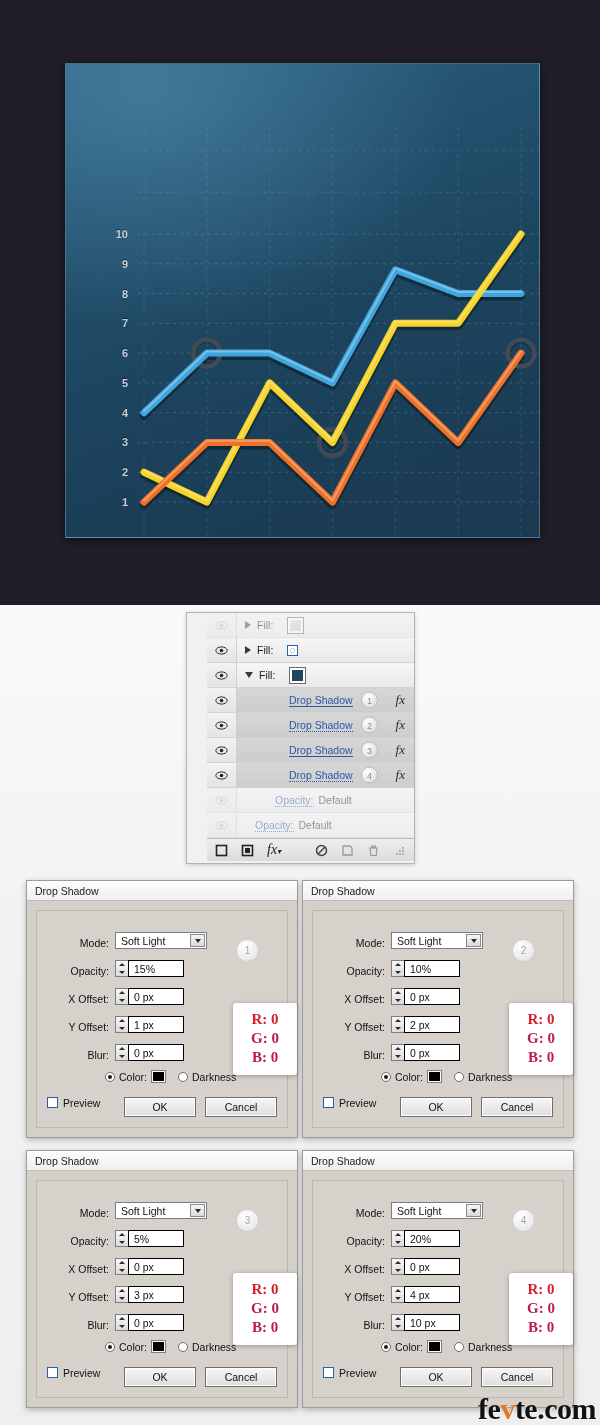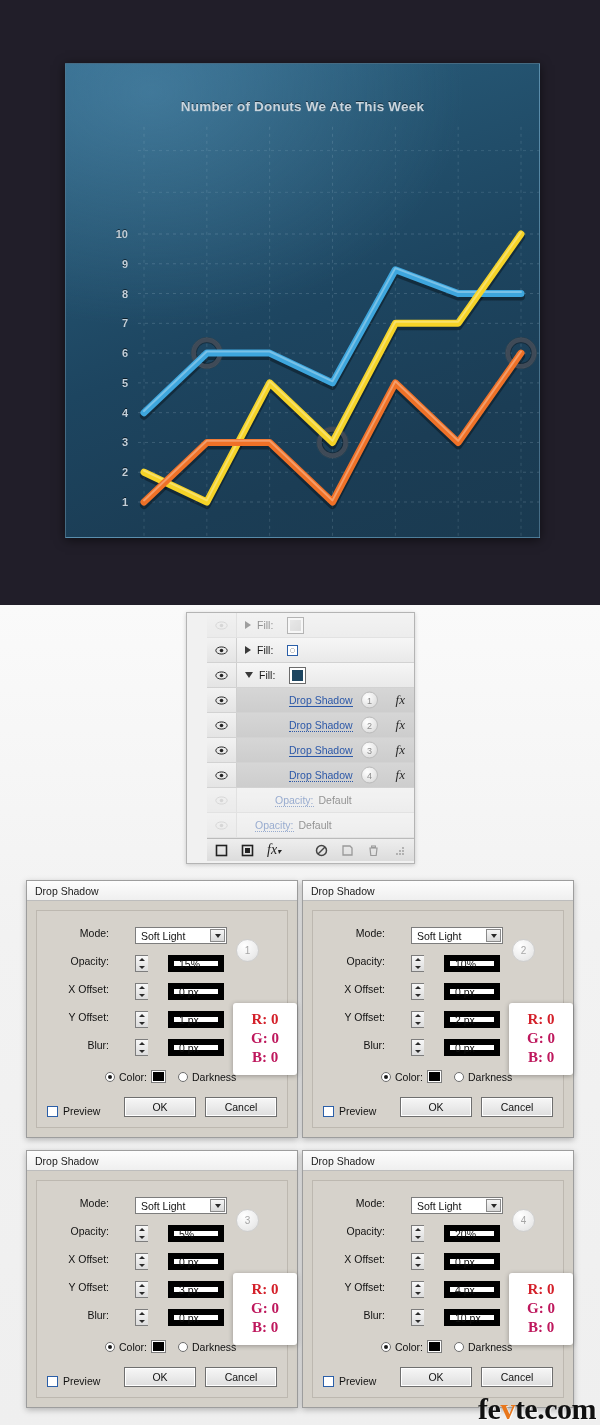--- a/index.html
+++ b/index.html
@@ -152,22 +152,22 @@
     border-bottom: 1px solid #bdbdbd;
     font-size: 10.5px; color: #1a1a1a;
   }
   .dlg-body {
     position: relative;
     margin: 9px; height: 218px;
     background: #d6d2cb;
     border: 1px solid #bdb8b0;
   }
   .field-row {
-    display: flex; align-items: flex-start;
-    height: 22px; margin: 0 0 6px 0; gap: 20px;
+    display: flex; align-items: flex-end;
+    height: 22px; margin: 0 0 6px 0;
   }
   .field-row:first-child { margin-top: 16px; }
   .field-lab {
     width: 78px; text-align: right; padding-right: 6px;
     font-size: 10.5px; color: #111;
   }
   .combo {
     width: 92px; height: 17px;
     background: #fff; border: 1px solid #7d7d7d;
     display: flex; align-items: center;
@@ -192,21 +192,21 @@
     background: linear-gradient(180deg,#f8f8f8,#dcdcdc);
     border: 1px solid #7d7d7d; border-right: none;
     display: flex; flex-direction: column;
     align-items: center; justify-content: space-around;
   }
   .spin i { width: 0; height: 0; }
   .spin i.up { border-bottom: 3px solid #2a2a2a; border-left: 3px solid transparent; border-right: 3px solid transparent; }
   .spin i.dn { border-top: 3px solid #2a2a2a; border-left: 3px solid transparent; border-right: 3px solid transparent; }
   .numbox {
     width: 56px; height: 17px;
-    background: #fff; border: 6px solid #000000;
+    background: #fff; border: 1px solid #000000;
     display: flex; align-items: center;
     padding-left: 5px; font-size: 10.5px;
   }
   .color-row {
     display: flex; align-items: center;
     margin-top: 9px; padding-left: 68px;
     font-size: 10.5px;
   }
   .radio {
     width: 10px; height: 10px; border-radius: 50%;
@@ -217,21 +217,21 @@
   .radio.on::after {
     content: ""; width: 4px; height: 4px; border-radius: 50%; background: #1a1a1a;
   }
   .color-chip {
     width: 15px; height: 13px; margin: 0 4px 0 4px;
     background: #000; border: 1px solid #7d7d7d;
     box-shadow: inset 0 0 0 1px #fff;
   }
   .btn-row {
     position: absolute; left: 0; right: 0; bottom: 10px;
-    display: flex; align-items: flex-end; padding: 0 10px;
+    display: flex; align-items: flex-start; padding: 0 10px;
   }
   .chk {
     width: 11px; height: 11px;
     border: 1px solid #2b5fa8; background: #fff;
     margin-right: 5px;
   }
   .btn {
     width: 72px; height: 20px;
     background: linear-gradient(180deg,#f7f7f7 0%,#dedede 100%);
     border: 1px solid #6f6f6f;
@@ -288,21 +288,20 @@
     letter-spacing: 1px;
     text-shadow: 1px 1px 0 rgba(255,255,255,.7);
   }
 </style>
 </head>
 <body>
 
 <div class="dark-stage">
   <div class="chart-panel">
 
-    <div class="chart-title">Number of Donuts We Ate This Week</div>
 
     <svg class="plot" id="plot-svg" viewBox="0 0 475 475">
         <line x1="72" y1="438" x2="473" y2="438" stroke="rgba(190,215,230,.20)" stroke-width="1" stroke-dasharray="3 4"></line>
         <line x1="72" y1="408.22222222222223" x2="473" y2="408.22222222222223" stroke="rgba(190,215,230,.20)" stroke-width="1" stroke-dasharray="3 4"></line>
         <line x1="72" y1="378.44444444444446" x2="473" y2="378.44444444444446" stroke="rgba(190,215,230,.20)" stroke-width="1" stroke-dasharray="3 4"></line>
         <line x1="72" y1="348.6666666666667" x2="473" y2="348.6666666666667" stroke="rgba(190,215,230,.20)" stroke-width="1" stroke-dasharray="3 4"></line>
         <line x1="72" y1="318.8888888888889" x2="473" y2="318.8888888888889" stroke="rgba(190,215,230,.20)" stroke-width="1" stroke-dasharray="3 4"></line>
         <line x1="72" y1="289.1111111111111" x2="473" y2="289.1111111111111" stroke="rgba(190,215,230,.20)" stroke-width="1" stroke-dasharray="3 4"></line>
         <line x1="72" y1="259.33333333333337" x2="473" y2="259.33333333333337" stroke="rgba(190,215,230,.20)" stroke-width="1" stroke-dasharray="3 4"></line>
         <line x1="72" y1="229.55555555555554" x2="473" y2="229.55555555555554" stroke="rgba(190,215,230,.20)" stroke-width="1" stroke-dasharray="3 4"></line>

